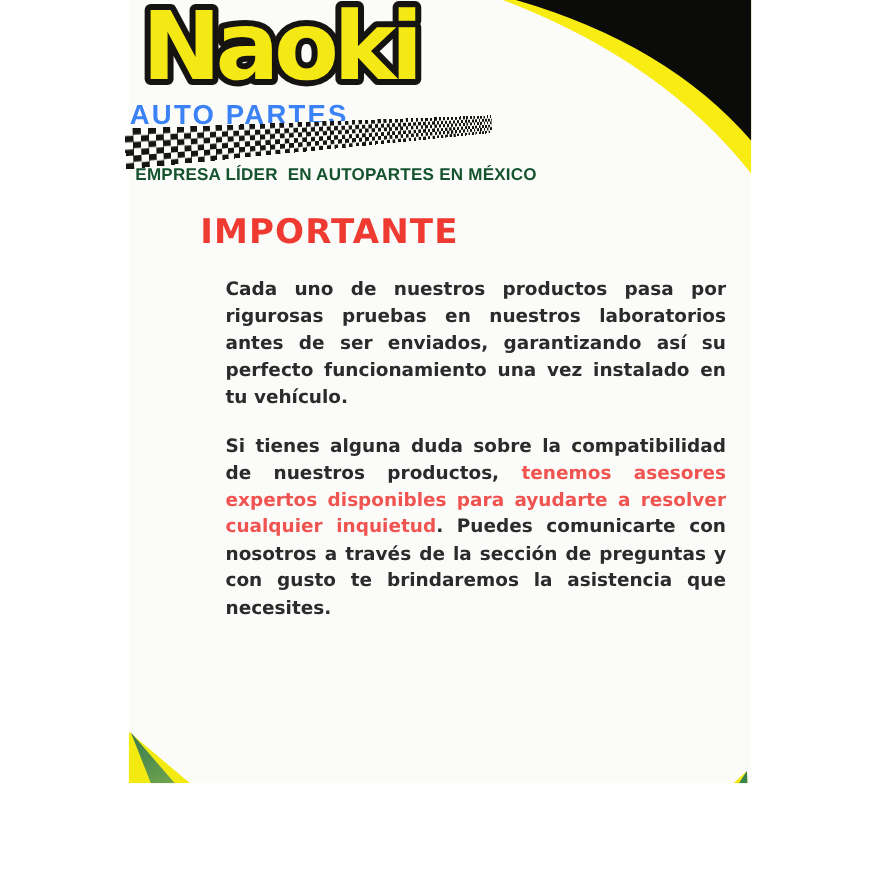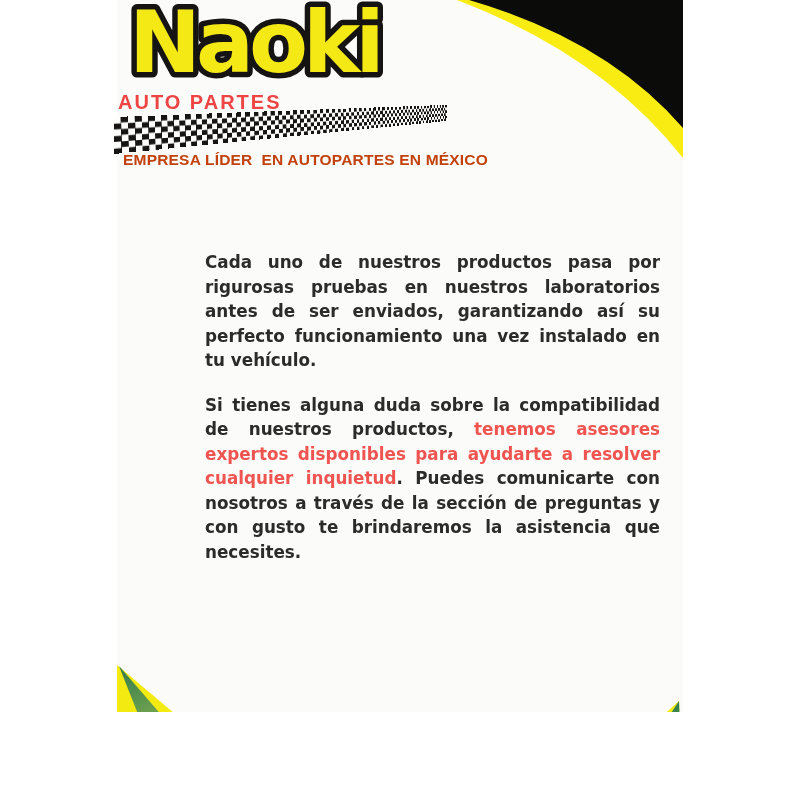--- a/index.html
+++ b/index.html
@@ -3,28 +3,28 @@
 <meta charset="utf-8">
 <style>
   html,body{margin:0;padding:0;background:#ffffff;}
   .canvas{position:relative;width:800px;height:712px;background:#ffffff;overflow:hidden;
           font-family:"DejaVu Sans",sans-serif;}
   .card{position:absolute;left:117px;top:0;width:566px;height:800px;background:#fbfbf9;}
 
   
   .logo-svg{position:absolute;left:8px;top:-8px;pointer-events:none;}
   .logo-sub{position:absolute;left:1px;top:91px;font-family:"Liberation Sans",sans-serif;
-            font-weight:700;font-size:20px;letter-spacing:2px;color:#ef4444;white-space:pre;}
+            font-weight:700;font-size:25px;letter-spacing:2px;color:#3b82f6;white-space:pre;}
   .flag{position:absolute;left:-3px;top:117px;width:1200px;height:37px;
         background:repeating-conic-gradient(#161513 0% 25%, #fdfdfc 0% 50%);
         background-size:23px 12.5px;
         transform-origin:left center;
         transform:perspective(700px) rotateY(50deg) rotate(-2.5deg);}
   .tagline{position:absolute;left:6px;top:151px;font-family:"Liberation Sans",sans-serif;
-           font-weight:700;font-size:15.5px;letter-spacing:.2px;color:#c2410c;white-space:pre;}
+           font-weight:700;font-size:15.5px;letter-spacing:.2px;color:#14532d;white-space:pre;}
 
   
   .corner-svg{position:absolute;right:0;top:0;pointer-events:none;}
 
   
   .heading{position:absolute;left:65px;top:193px;font-size:31px;font-weight:bold;
            letter-spacing:1px;color:#ee3a31;}
   .body-copy{position:absolute;left:62px;top:250px;width:455px;font-size:16.8px;
              line-height:24.5px;font-weight:bold;color:#2b2b2b;text-align:justify;
              letter-spacing:0px;margin-left:26px;}
@@ -45,20 +45,21 @@
       <path d="M352,0 L566,0 L566,128 Q490,40 352,0 Z" fill="#0b0b0a"></path>
     </svg>
 
     <svg class="logo-svg" width="290" height="116" viewBox="0 0 290 116">
       <text x="4" y="80" font-family="DejaVu Sans, sans-serif" font-size="86" font-weight="bold" letter-spacing="-5" fill="#f5e915" stroke="#161412" stroke-width="11" stroke-linejoin="round" paint-order="stroke">Naoki</text>
     </svg>
     <div class="logo-sub">AUTO PARTES</div>
     <div class="flag"></div>
     <div class="tagline">EMPRESA LÍDER  EN AUTOPARTES EN MÉXICO</div>
 
+    <div class="heading">IMPORTANTE</div>
     <div class="body-copy">
       <p>Cada uno de nuestros productos pasa por rigurosas pruebas en nuestros laboratorios antes de ser enviados, garantizando así su perfecto funcionamiento una vez instalado en tu vehículo.</p>
       <p><span>Si tienes alguna duda sobre la compatibilidad de nuestros productos, </span><span class="hl">tenemos asesores expertos disponibles para ayudarte a resolver cualquier inquietud</span><span>. Puedes comunicarte con nosotros a través de la sección de preguntas y con gusto te brindaremos la asistencia que necesites.</span></p>
     </div>
 
     <svg class="bottom-svg" width="566" height="160" viewBox="0 640 566 160">
       <defs>
         <linearGradient id="gR" x1="0" y1="0" x2="0" y2="1">
           <stop offset="0" stop-color="#2c7a4d"></stop>
             <stop offset="1" stop-color="#c0e23c"></stop>

